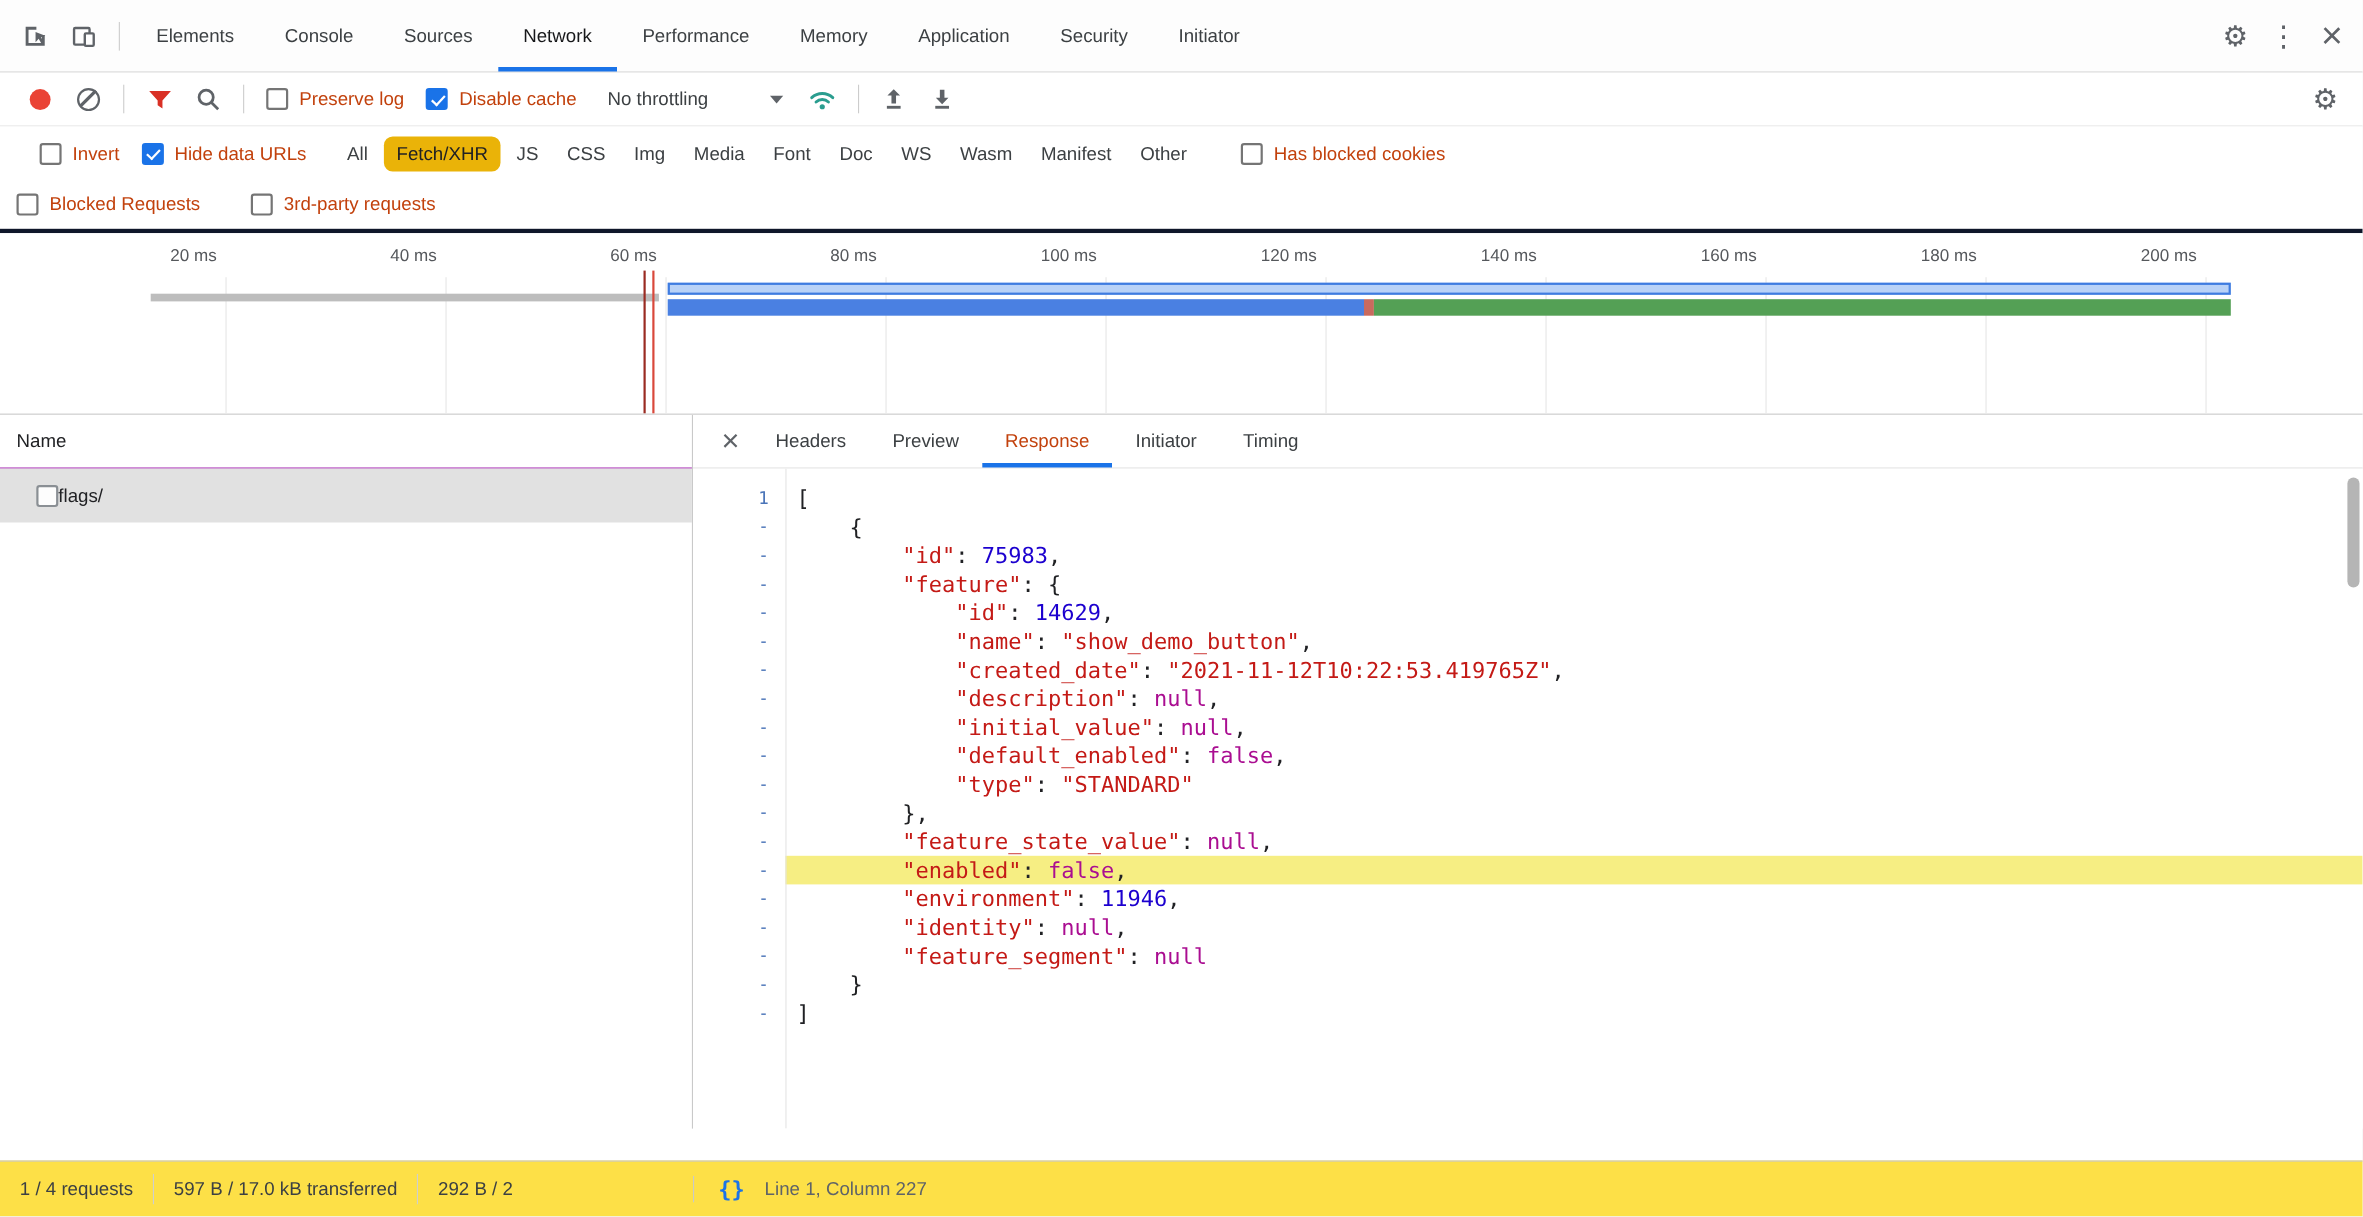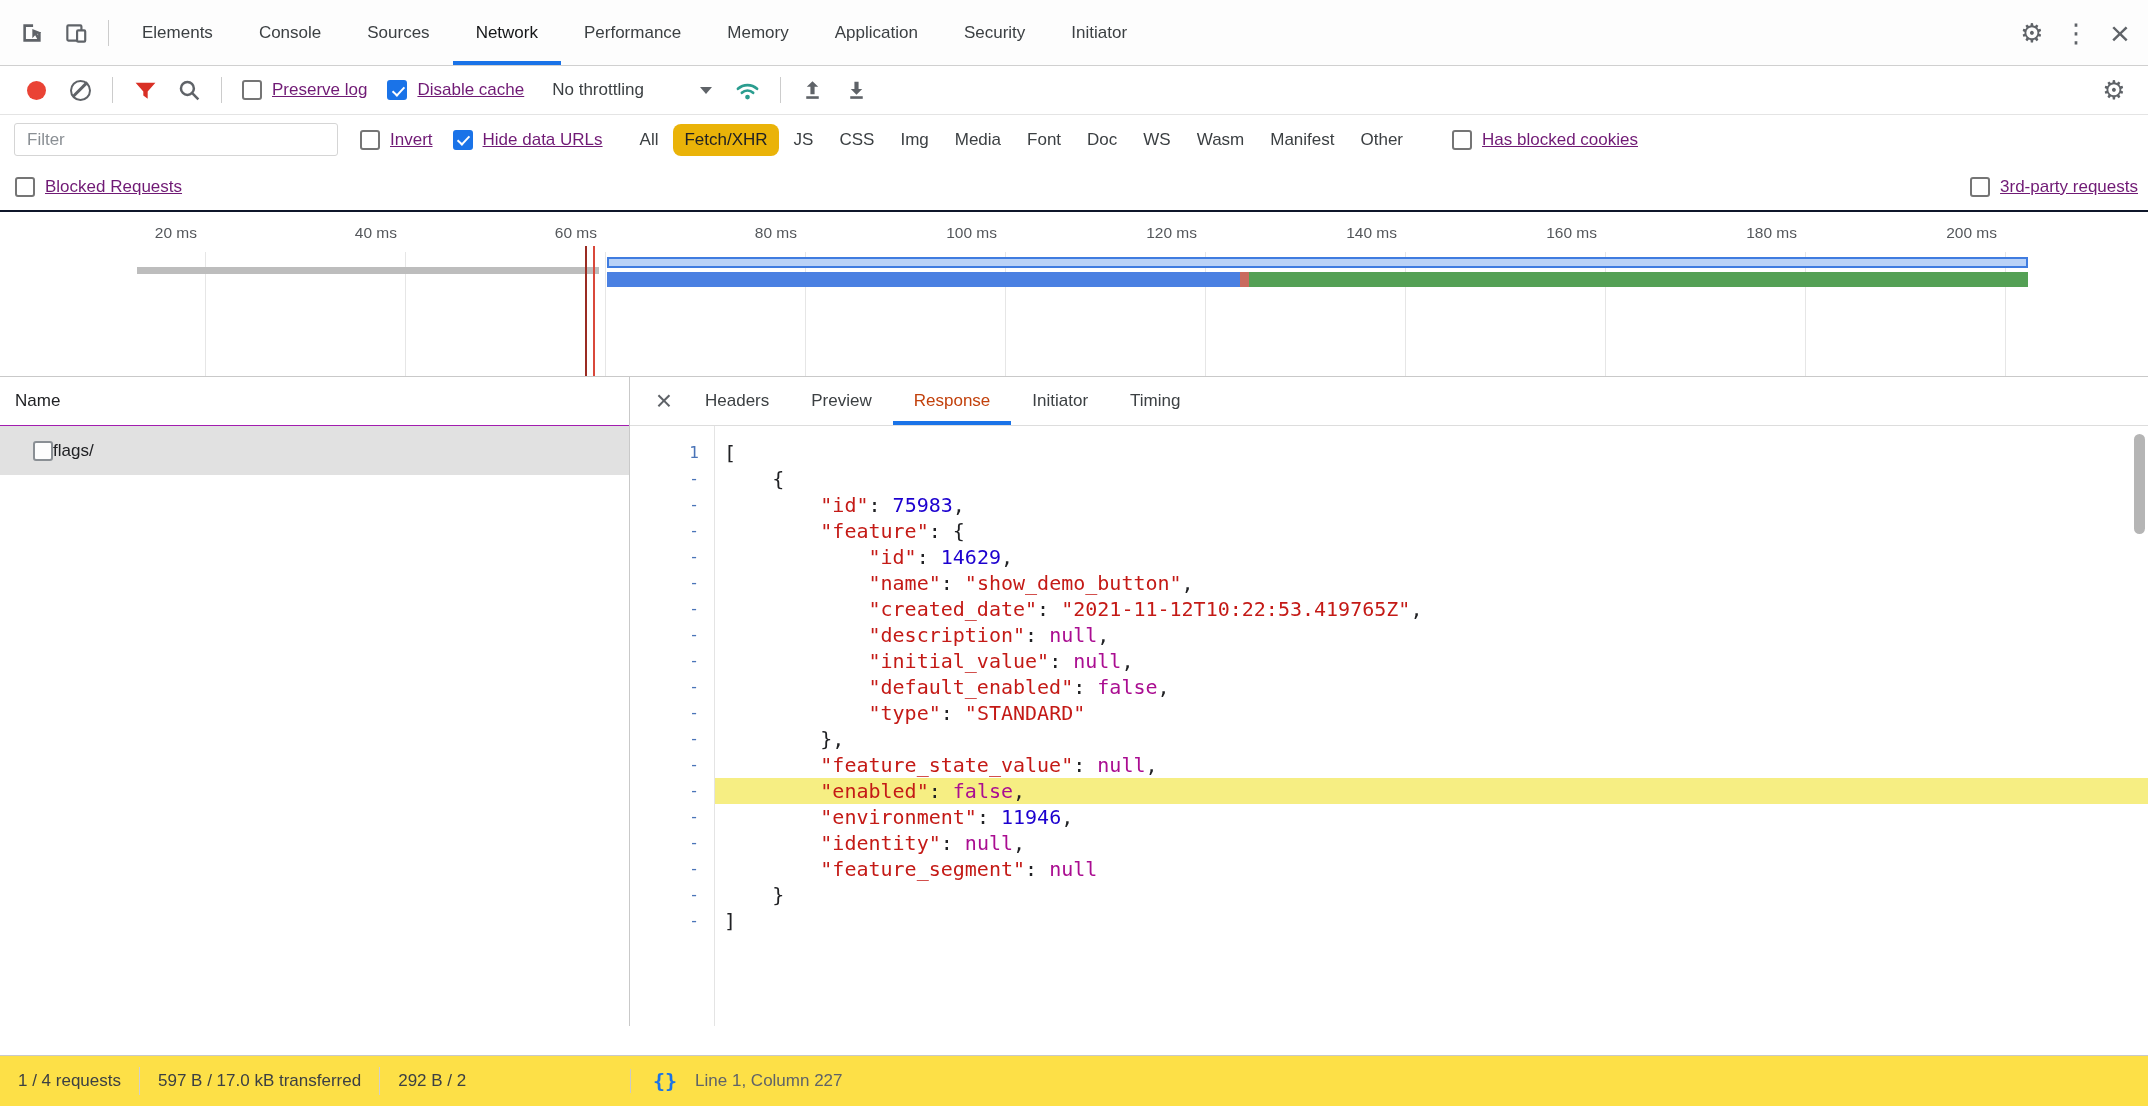--- a/index.html
+++ b/index.html
@@ -45,35 +45,35 @@
   .net-toolbar {
     height: 49px; flex: 0 0 49px;
     display: flex; align-items: center;
     border-bottom: 1px solid #e4e4e4;
     padding: 0 12px 0 14px;
     background: #fff;
   }
   .record-dot { width: 19px; height: 19px; border-radius: 50%; background: #ea4335; }
   .clear-icon { width: 21px; height: 21px; border: 2.5px solid #5f6368; border-radius: 50%; position: relative; }
   .clear-icon::after { content:""; position:absolute; left:-2px; top:6.5px; width:20px; height:2.5px; background:#5f6368; transform:rotate(-45deg); }
-  .check-item { display:flex; align-items:center; gap:10px; white-space:nowrap; color:#701a75; margin:0 10px;text-decoration:underline; }
+  .check-item { display:flex; align-items:center; gap:10px; white-space:nowrap; color:#c2410c; margin:0 10px; }
   .checkbox { width:20px; height:20px; border:2px solid #757575; border-radius:3px; background:#fff; position:relative; flex:0 0 20px; }
   .checkbox.checked { background:#1a73e8; border-color:#1a73e8; }
   .checkbox.checked::after { content:""; position:absolute; left:5.5px; top:1.5px; width:5px; height:10px; border:solid #fff; border-width:0 2.5px 2.5px 0; transform:rotate(43deg); }
   .throttling { display:flex; align-items:center; margin:0 14px 0 18px; color:#3c4043; }
   .caret-down { width:0; height:0; border-left:6px solid transparent; border-right:6px solid transparent; border-top:7px solid #5f6368; margin-left:56px; }
   .toolbar-spacer { flex:1; }
 
   
   .filter-row {
     height: 49px; flex: 0 0 49px;
     display: flex; align-items: center;
     padding: 0 12px 0 14px; background:#fff;
   }
-  .filter-row2 { height: 48px; flex: 0 0 48px; display:flex; align-items:center; padding-left:5px; border-bottom:2px solid #0f172a; background:#fff;justify-content:space-between; }
+  .filter-row2 { height: 48px; flex: 0 0 48px; display:flex; align-items:center; padding-left:5px; border-bottom:4px solid #0f172a; background:#fff; }
   .filter-input {
     width: 324px; height: 33px;
     border: 1px solid #d5d5d5; border-radius: 3px;
     padding: 0 12px; font-family:"Liberation Sans",sans-serif; font-size:17px; color:#202124;
     outline: none; background:#fff;
   }
   .filter-input::placeholder { color:#8a8f94; }
   .type-btn { padding: 6px 11px; border-radius: 8px; color:#3c4043; white-space:nowrap; margin:0 2px; }
   .type-btn.active { background:#eab308; color:#202124; }
   .types-group { display:flex; align-items:center; margin-left: 14px; }
@@ -215,21 +215,20 @@
         <rect x="6" y="17.5" width="12" height="2.5" fill="#5f6368"></rect>
       </svg>
     </div>
     <div class="toolbar-spacer"></div>
     <div class="icon-btn">
         <span class="glyph-icon">⚙</span>
       </div>
   </div>
 
   <div class="filter-row">
-    <input class="filter-input" type="text" placeholder="Filter" style="">
     <div class="check-item" style="margin-left:22px">
       <span class="checkbox"></span>
       <span>Invert</span>
     </div>
     <div class="check-item">
       <span class="checkbox checked"></span>
       <span>Hide data URLs</span>
     </div>
     <div class="types-group">
       <div class="type-btn">All</div>

